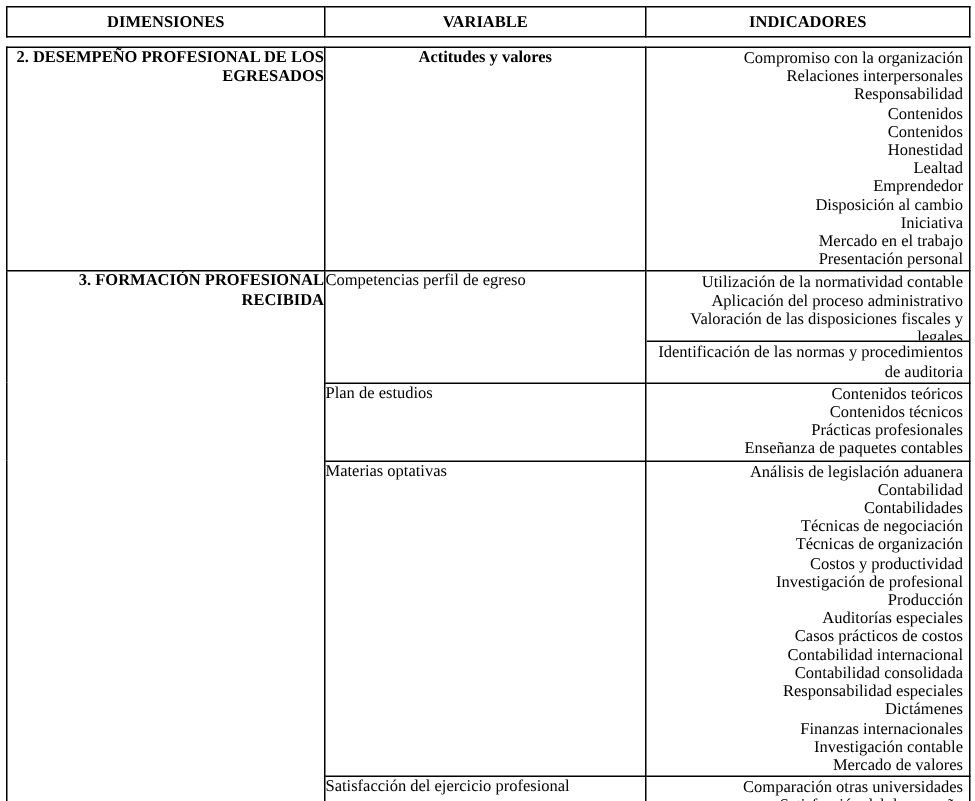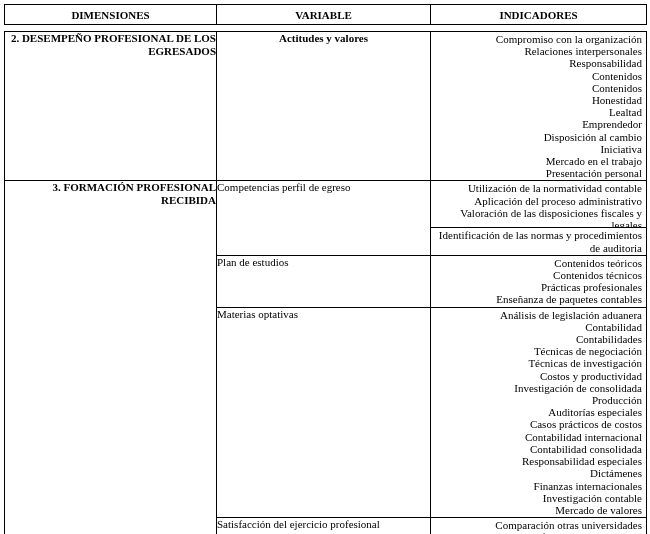--- a/index.html
+++ b/index.html
@@ -146,23 +146,23 @@
           </td>
         </tr>
         <tr>
           <td class="var-cell">Materias optativas</td>
           <td class="ind-cell">
             <div class="ind-group">
               <div class="indicator">Análisis de legislación aduanera</div>
               <div class="indicator">Contabilidad</div>
               <div class="indicator">Contabilidades</div>
               <div class="indicator">Técnicas de negociación</div>
-              <div class="indicator">Técnicas de investigación</div>
+              <div class="indicator">Técnicas de organización</div>
               <div class="indicator">Costos y productividad</div>
-              <div class="indicator">Investigación de consolidada</div>
+              <div class="indicator">Investigación de profesional</div>
               <div class="indicator">Producción</div>
               <div class="indicator">Auditorías especiales</div>
               <div class="indicator">Casos prácticos de costos</div>
               <div class="indicator">Contabilidad internacional</div>
               <div class="indicator">Contabilidad consolidada</div>
               <div class="indicator">Responsabilidad especiales</div>
               <div class="indicator">Dictámenes</div>
               <div class="indicator">Finanzas internacionales</div>
               <div class="indicator">Investigación contable</div>
               <div class="indicator">Mercado de valores</div>

